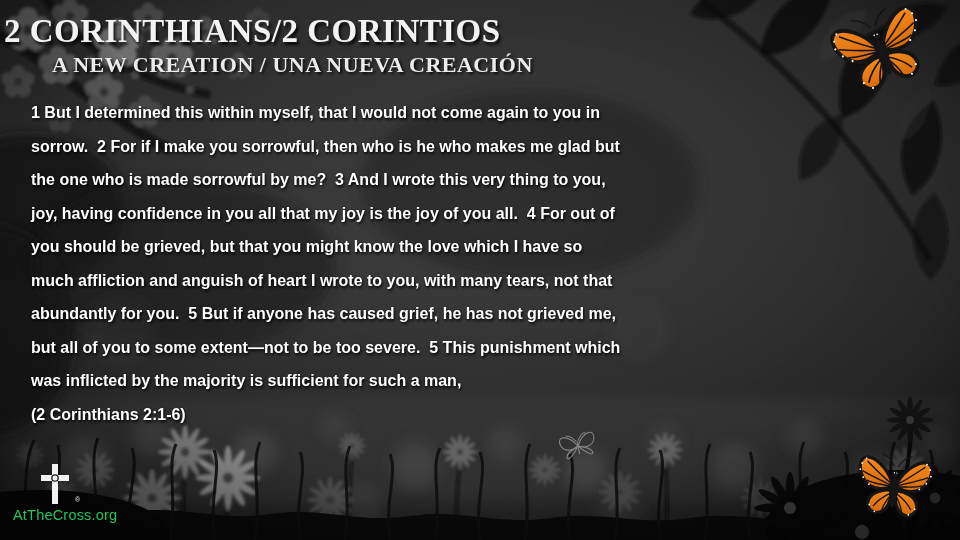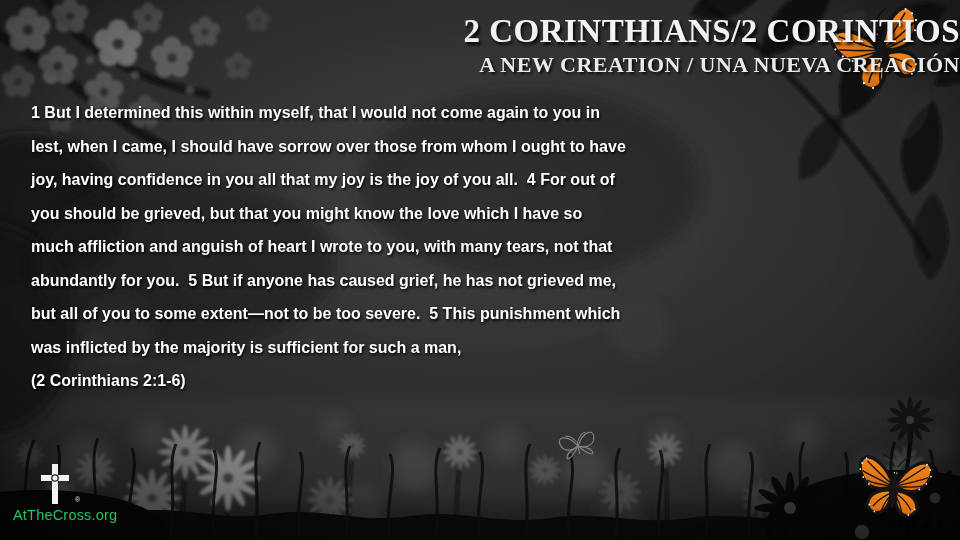--- a/index.html
+++ b/index.html
@@ -11,21 +11,21 @@
   .defs-holder{position:absolute;width:0;height:0;}
   .bf{position:absolute;}
   .bf-top{left:836px;top:6px;width:92px;height:92px;transform:rotate(-20deg);}
   .bf-bottom{left:856px;top:450px;width:76px;height:76px;transform:rotate(6deg);}
   .bf-sketch{left:556px;top:424px;width:44px;height:44px;transform:rotate(-12deg);opacity:.55;}
   .mb-wing{fill:url(#orangeGrad);stroke:#141414;stroke-width:5;stroke-linejoin:round;}
   .mb-vein{fill:none;stroke:#141414;stroke-width:2.2;}
   .mb-line{fill:none;stroke:#141414;stroke-width:2;}
   .sk{fill:none;stroke:#c2c2c2;stroke-width:1.1;}
 
-  .title-wrap{position:absolute;left:12px;right:0;top:12px;text-align:right;}
+  .title-wrap{position:absolute;left:4px;right:0;top:12px;text-align:left;}
   .title{
     font-family:"Liberation Serif",serif;font-weight:700;font-size:33px;line-height:38px;
     color:#f2f2f2;letter-spacing:.5px;text-shadow:2px 3px 3px rgba(0,0,0,.85);
   }
   .subtitle{
     font-family:"Liberation Serif",serif;font-weight:700;font-size:22px;line-height:26px;
     color:#ebebeb;letter-spacing:.5px;margin-top:2px;text-shadow:2px 2px 3px rgba(0,0,0,.85);padding-left:48px;
   }
   .verse{
     position:absolute;left:31px;top:96px;
@@ -279,21 +279,22 @@
     <path class="sk" d="M23,17 C26,12 30,10 32,10"></path>
   </svg>
 
   <div class="title-wrap">
     <div class="title">2 CORINTHIANS/2 CORINTIOS</div>
     <div class="subtitle">A NEW CREATION / UNA NUEVA CREACIÓN</div>
   </div>
 
   <div class="verse">
     <div class="vline">1 But I determined this within myself, that I would not come again to you in</div>
-    <div class="vline">lest, when I came, I should have sorrow over those from whom I ought to have</div>
+    <div class="vline">sorrow.  2 For if I make you sorrowful, then who is he who makes me glad but</div>
+    <div class="vline">the one who is made sorrowful by me?  3 And I wrote this very thing to you,</div>
     <div class="vline">joy, having confidence in you all that my joy is the joy of you all.  4 For out of</div>
     <div class="vline">you should be grieved, but that you might know the love which I have so</div>
     <div class="vline">much affliction and anguish of heart I wrote to you, with many tears, not that</div>
     <div class="vline">abundantly for you.  5 But if anyone has caused grief, he has not grieved me,</div>
     <div class="vline">but all of you to some extent—not to be too severe.  5 This punishment which</div>
     <div class="vline">was inflicted by the majority is sufficient for such a man,</div>
     <div class="vline">(2 Corinthians 2:1-6)</div>
   </div>
 
   <div class="logo">

